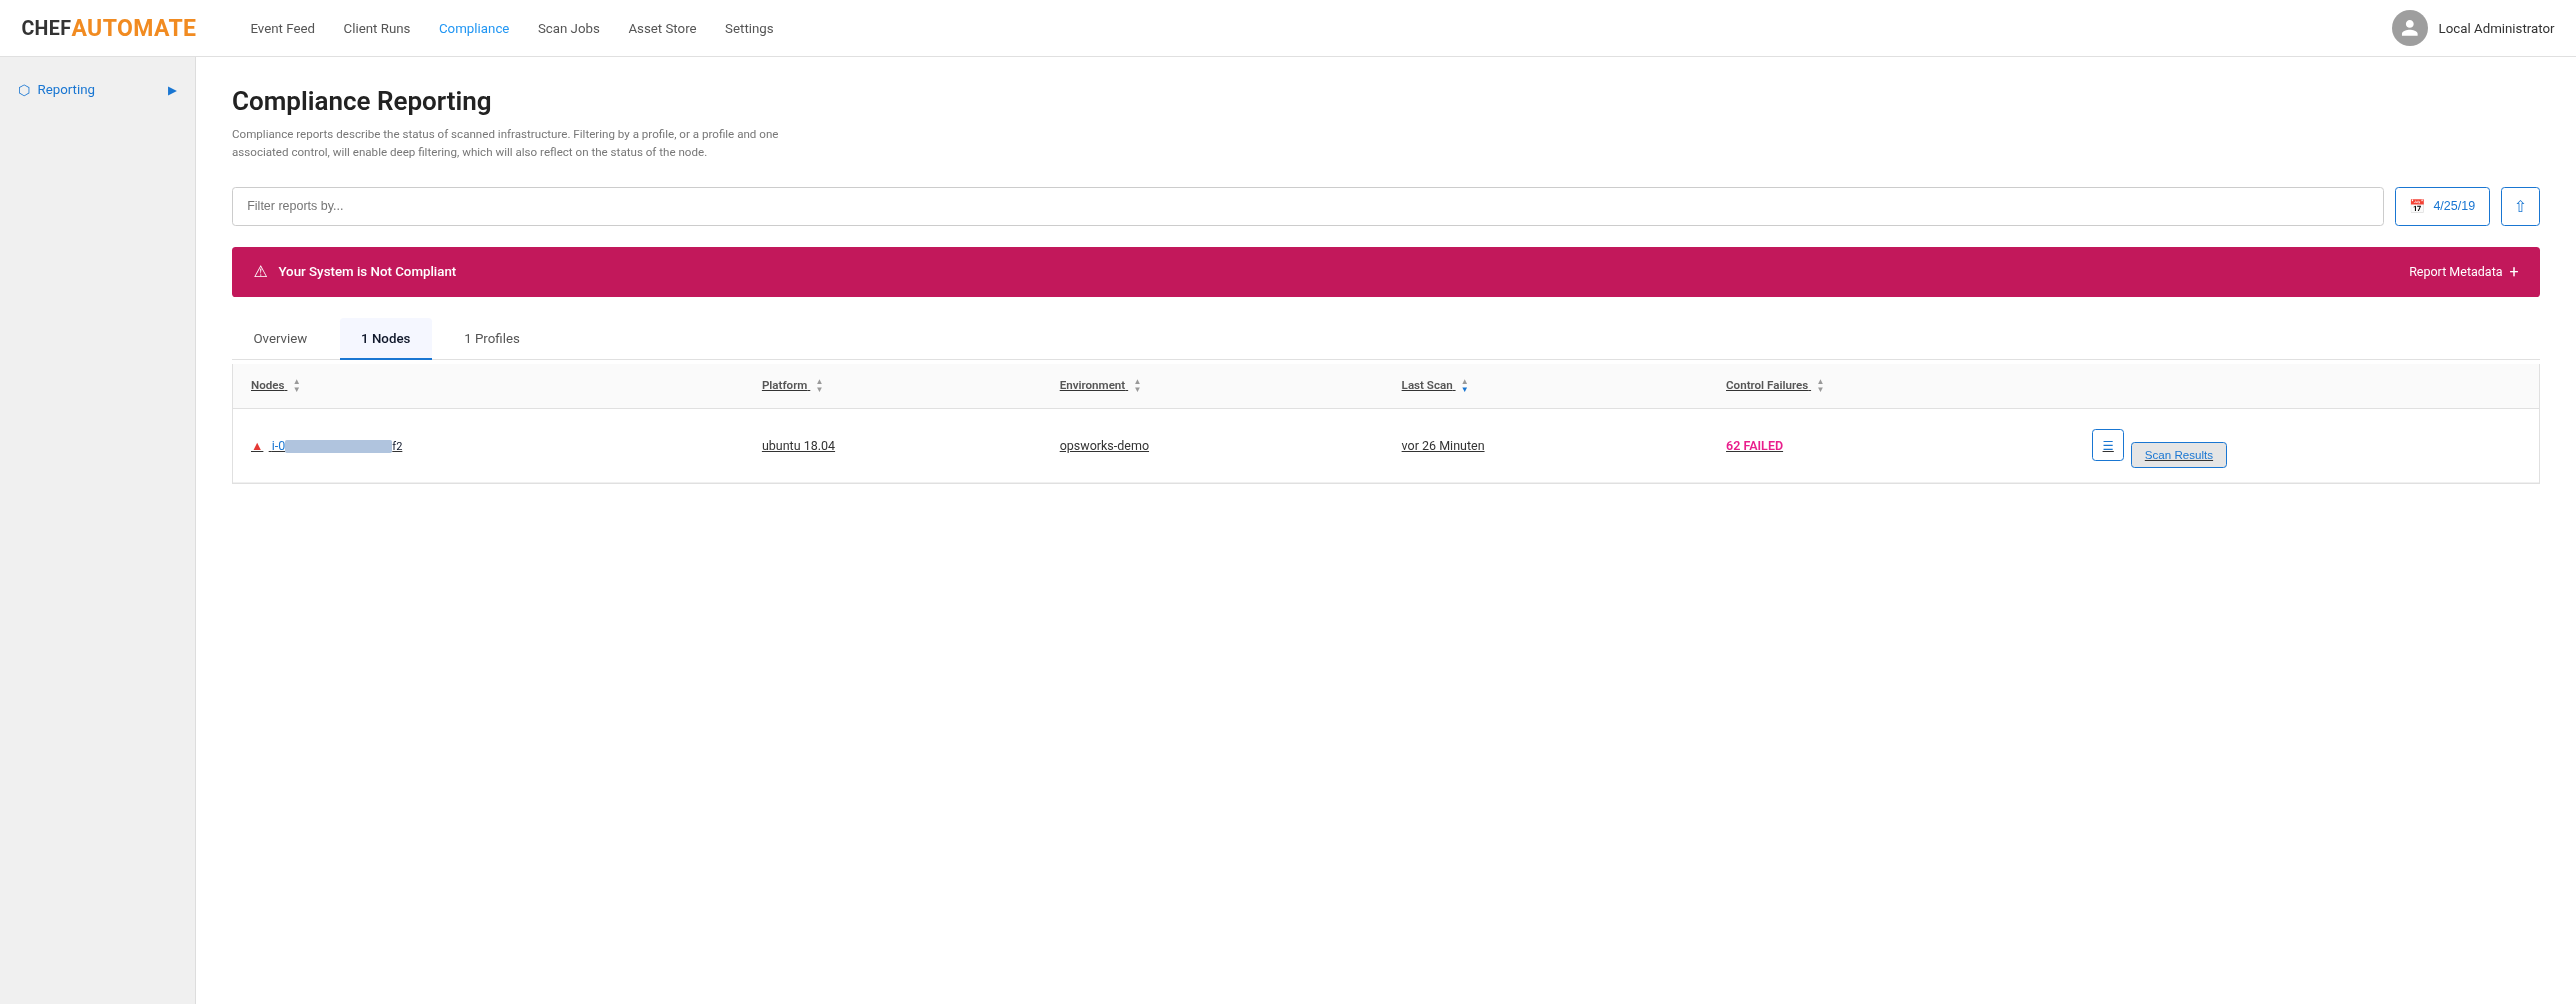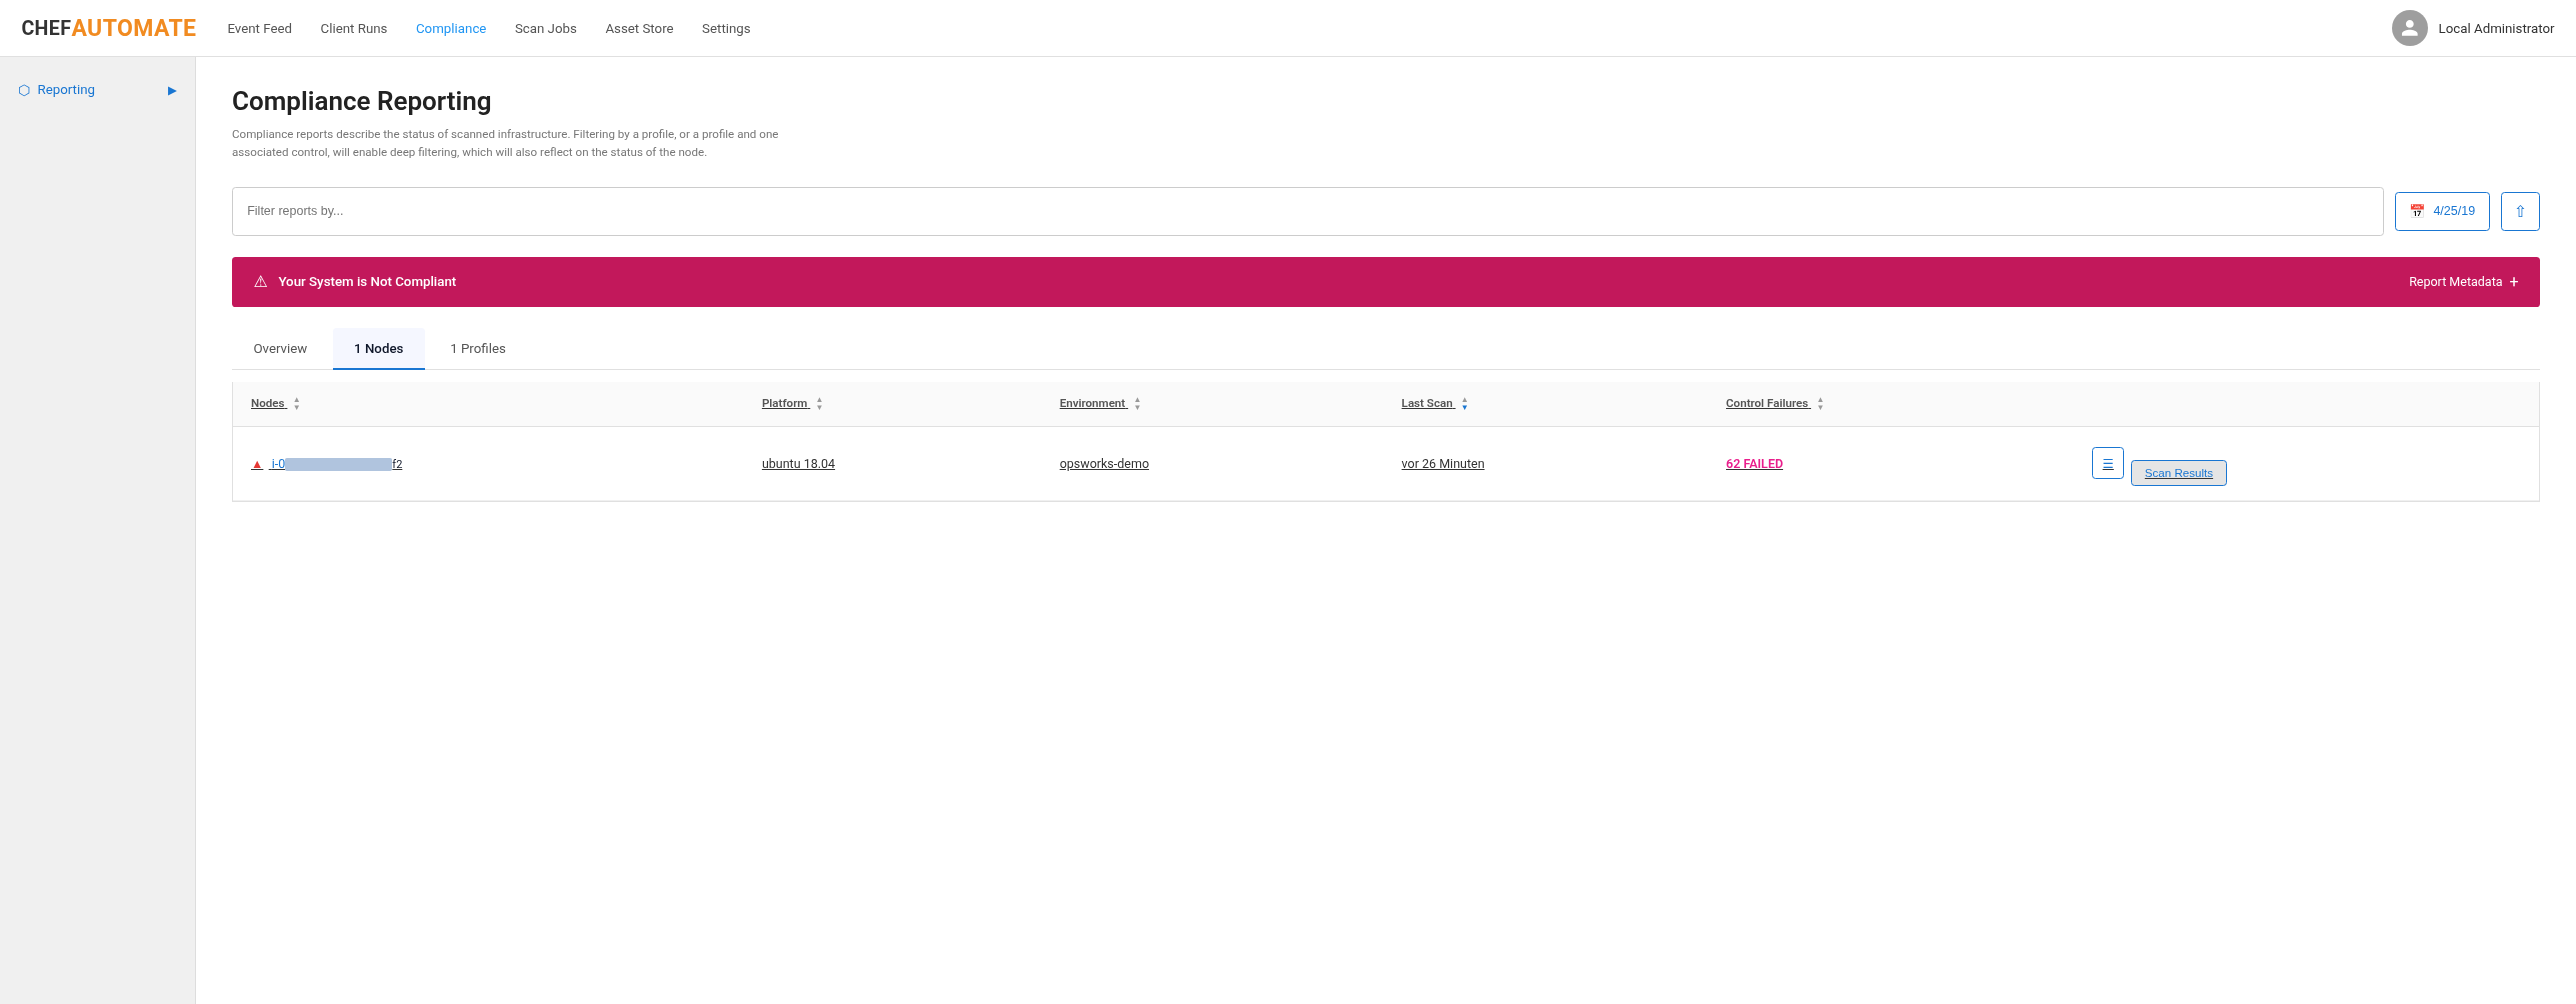--- a/index.html
+++ b/index.html
@@ -3,21 +3,21 @@
   <meta charset="utf-8">
   <style>
     * { box-sizing: border-box; margin: 0; padding: 0; }
     body { font-family: -apple-system, BlinkMacSystemFont, 'Segoe UI', Roboto, sans-serif; background: #f5f5f5; color: #333; }
 
     
     .topnav {
       display: flex; align-items: center; background: #fff;
       border-bottom: 0.9px solid #e0e0e0; padding: 0 21.4px; height: 57px;
     }
-    .logo { display: flex; align-items: center; margin-right: 31px; }
+    .logo { display: flex; align-items: center; margin-right: 54px; }
     .logo-chef { font-weight: 700; font-size: 19.6px; color: #333; letter-spacing: 0.4px; }
     .logo-automate { font-weight: 700; font-size: 23px; color: #f18b21; letter-spacing: 0.4px; }
     .nav-links { display: flex; gap: 28.5px; flex: 1; }
     .nav-link { font-size: 13.3px; color: #555; text-decoration: none; cursor: pointer; }
     .nav-link.active { color: #2196f3; }
     .nav-right { display: flex; align-items: center; gap: 10.7px; margin-left: auto; }
     .avatar-circle {
       width: 36px; height: 36px; border-radius: 50%; background: #9e9e9e;
       display: flex; align-items: center; justify-content: center;
     }
@@ -41,21 +41,21 @@
 
     
     .main { flex: 1; padding: 28.5px 36px; background: #fff; }
 
     .page-title { font-size: 26px; font-weight: 600; color: #222; margin-bottom: 9px; }
     .page-desc { font-size: 11.6px; color: #777; line-height: 1.6; max-width: 605px; margin-bottom: 25px; }
 
     
     .filter-row { display: flex; gap: 10.7px; margin-bottom: 21.4px; align-items: center; }
     .filter-input {
-      flex: 1; height: 49px; border: 0.9px solid #ccc; border-radius: 3.6px;
+      flex: 1; height: 39px; border: 0.9px solid #ccc; border-radius: 3.6px;
       padding: 0 14.2px; font-size: 12.5px; color: #999; outline: none;
     }
     .date-btn {
       display: flex; align-items: center; gap: 7.1px;
       border: 0.9px solid #1976d2; border-radius: 3.6px; padding: 0 14.2px;
       height: 39px; background: #fff; color: #1976d2; font-size: 12.5px; cursor: pointer;
     }
     .date-icon { font-size: 13.3px; }
     .upload-btn {
       width: 39px; height: 39px; border: 0.9px solid #1976d2; border-radius: 3.6px;
@@ -68,21 +68,21 @@
       background: #c2185b; border-radius: 3.6px; padding: 0 21.4px;
       height: 50px; display: flex; align-items: center; margin-bottom: 21.4px;
     }
     .banner-left { display: flex; align-items: center; gap: 10.7px; flex: 1; }
     .banner-warning { color: #fff; font-size: 16px; }
     .banner-text { color: #fff; font-size: 13.3px; font-weight: 500; }
     .banner-right { display: flex; align-items: center; gap: 7px; color: #fff; font-size: 12.5px; cursor: pointer; }
     .banner-plus { font-size: 16px; }
 
     
-    .tabs { display: flex; gap: 4px; border-bottom: 1.8px solid #e0e0e0; margin-bottom: 12px; text-align: center; }
+    .tabs { display: flex; gap: 11px; border-bottom: 1.8px solid #e0e0e0; margin-bottom: 4px; text-align: center; }
     .tab {
       padding: 12.5px 21.4px; font-size: 13.3px; color: #555; cursor: pointer;
       border-bottom: 2.7px solid transparent; margin-bottom: -1.8px;
     }
     .tab.active { color: #0f172a; border-bottom: 2.7px solid #1976d2; font-weight: 500; background: #f5f7ff; border-radius: 3.6px 3.6px 0 0; }
 
     
     .table-container { background: #fff; border: 0.9px solid #e0e0e0; border-top: none; text-decoration: underline; }
     .table { width: 100%; border-collapse: collapse; }
     .table thead tr { background: #fafafa; border-bottom: 0.9px solid #e0e0e0; }

